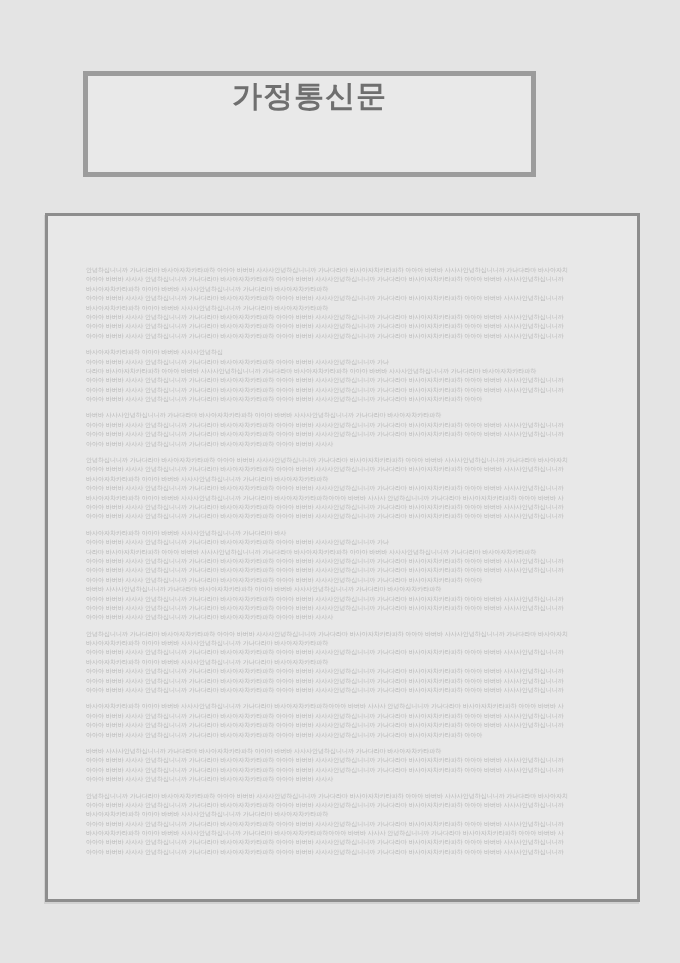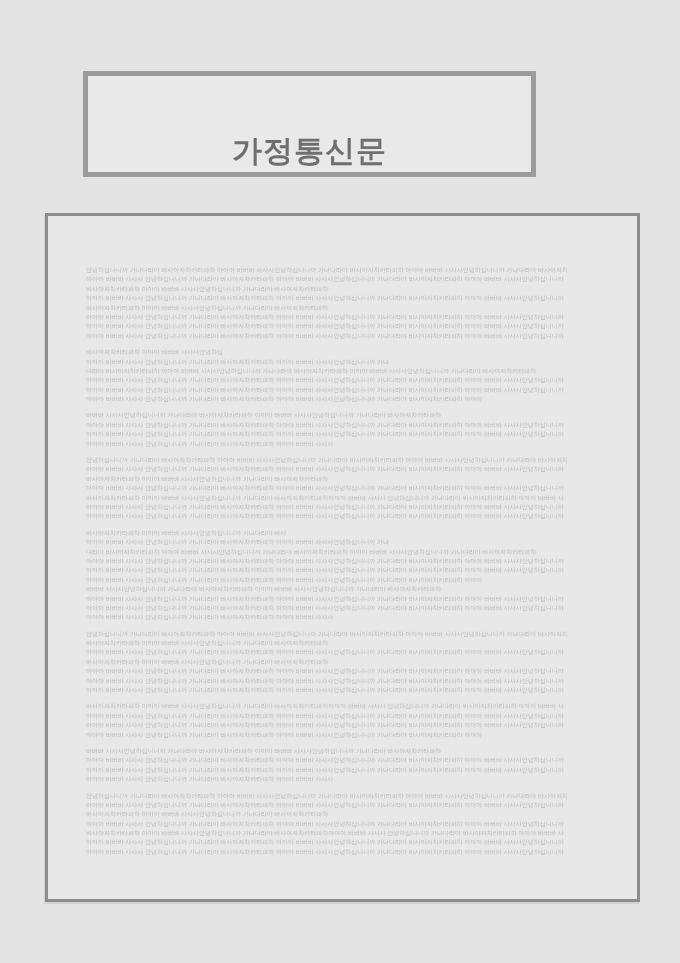--- a/index.html
+++ b/index.html
@@ -22,21 +22,21 @@
   .header-box {
     position: absolute;
     left: 83px;
     top: 71px;
     width: 453px;
     height: 106px;
     box-sizing: border-box;
     border: 5px solid var(--header-border, #9c9c9c);
     background: var(--box-bg, #e9e9e9);
     display: flex;
-    align-items: flex-end;
+    align-items: flex-start;
     justify-content: center;
   }
   .title {
     font-size: 30px;
     font-weight: bold;
     color: var(--title-color, #6f6f6f);
     letter-spacing: 1px;
   }
   .doc-box {
     position: absolute;

